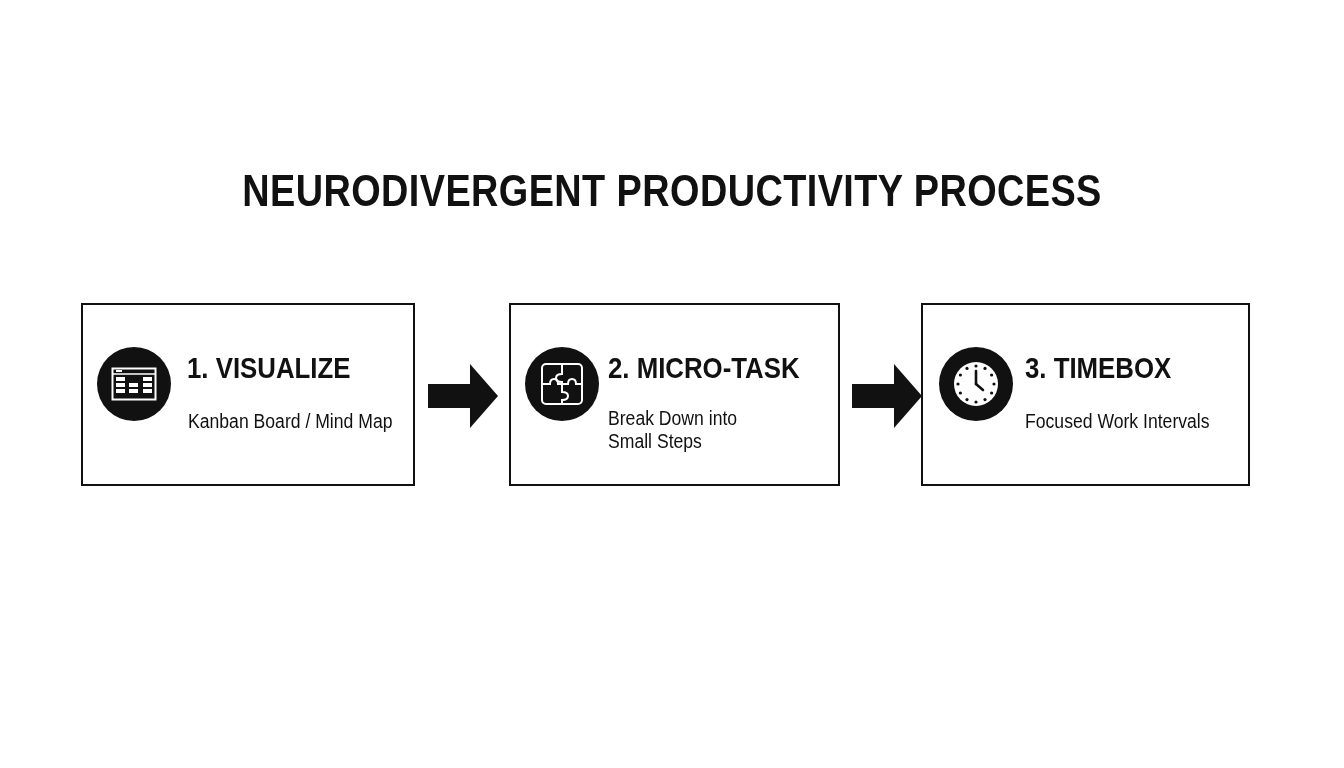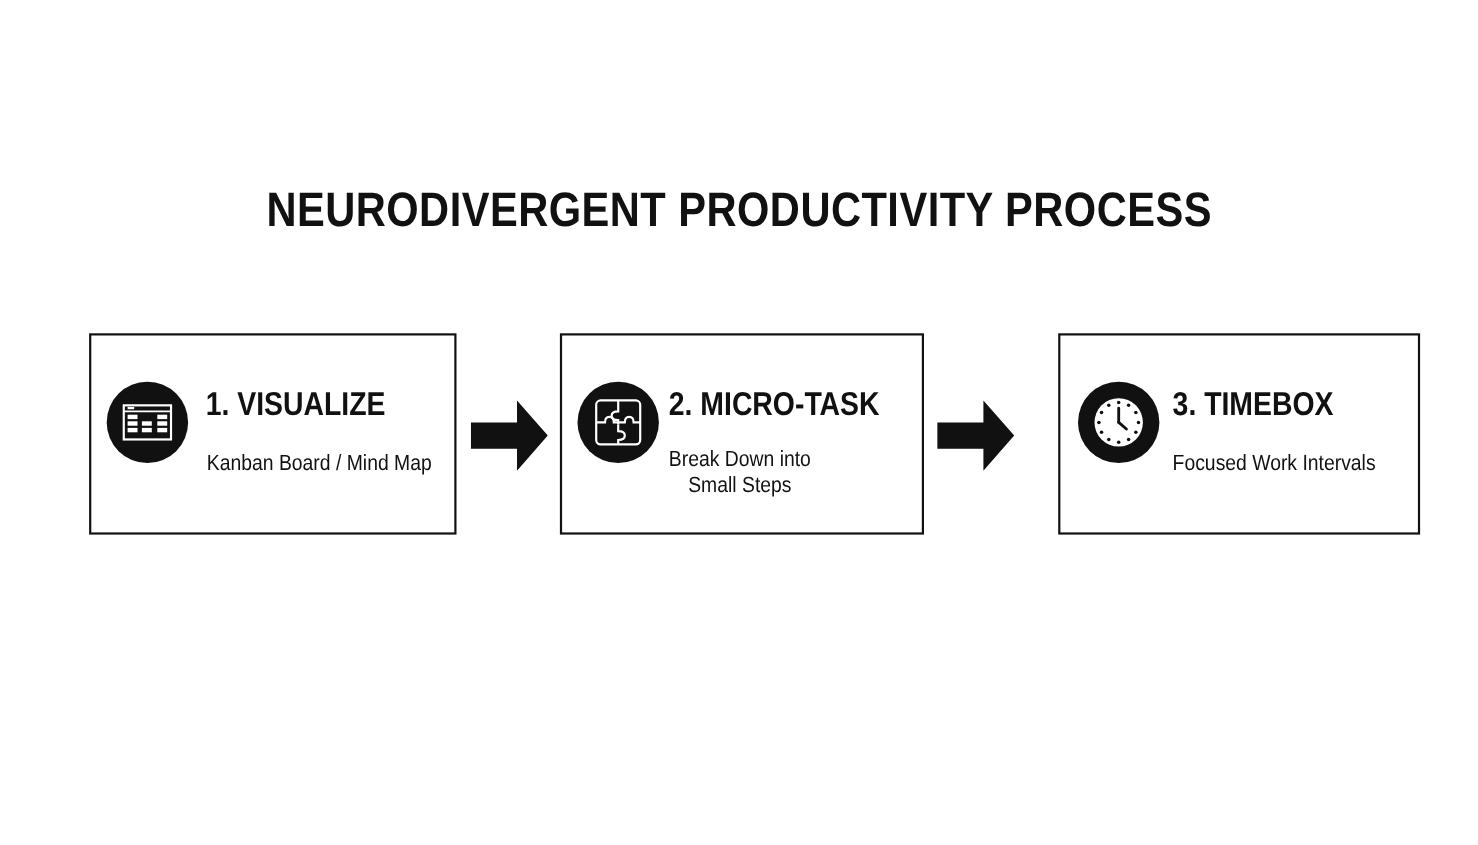--- a/index.html
+++ b/index.html
@@ -30,25 +30,24 @@
       transform-origin: center;
       white-space: nowrap;
     }
     .step-box {
       position: absolute;
       top: 303px;
       height: 179px;
       border: 2px solid #111111;
       background: #ffffff;
       box-sizing: content-box;
-      text-align: center;
     }
     .step-box.s1 { left: 81px;  width: 330px; }
     .step-box.s2 { left: 509px; width: 327px; text-decoration: underline; }
-    .step-box.s3 { left: 962px; width: 325px; }
+    .step-box.s3 { left: 921px; width: 325px; }
 
     .icon-circle {
       position: absolute;
       top: 42px;
       width: 74px;
       height: 74px;
       border-radius: 50%;
       background: #111111;
       display: flex;
       align-items: center;

